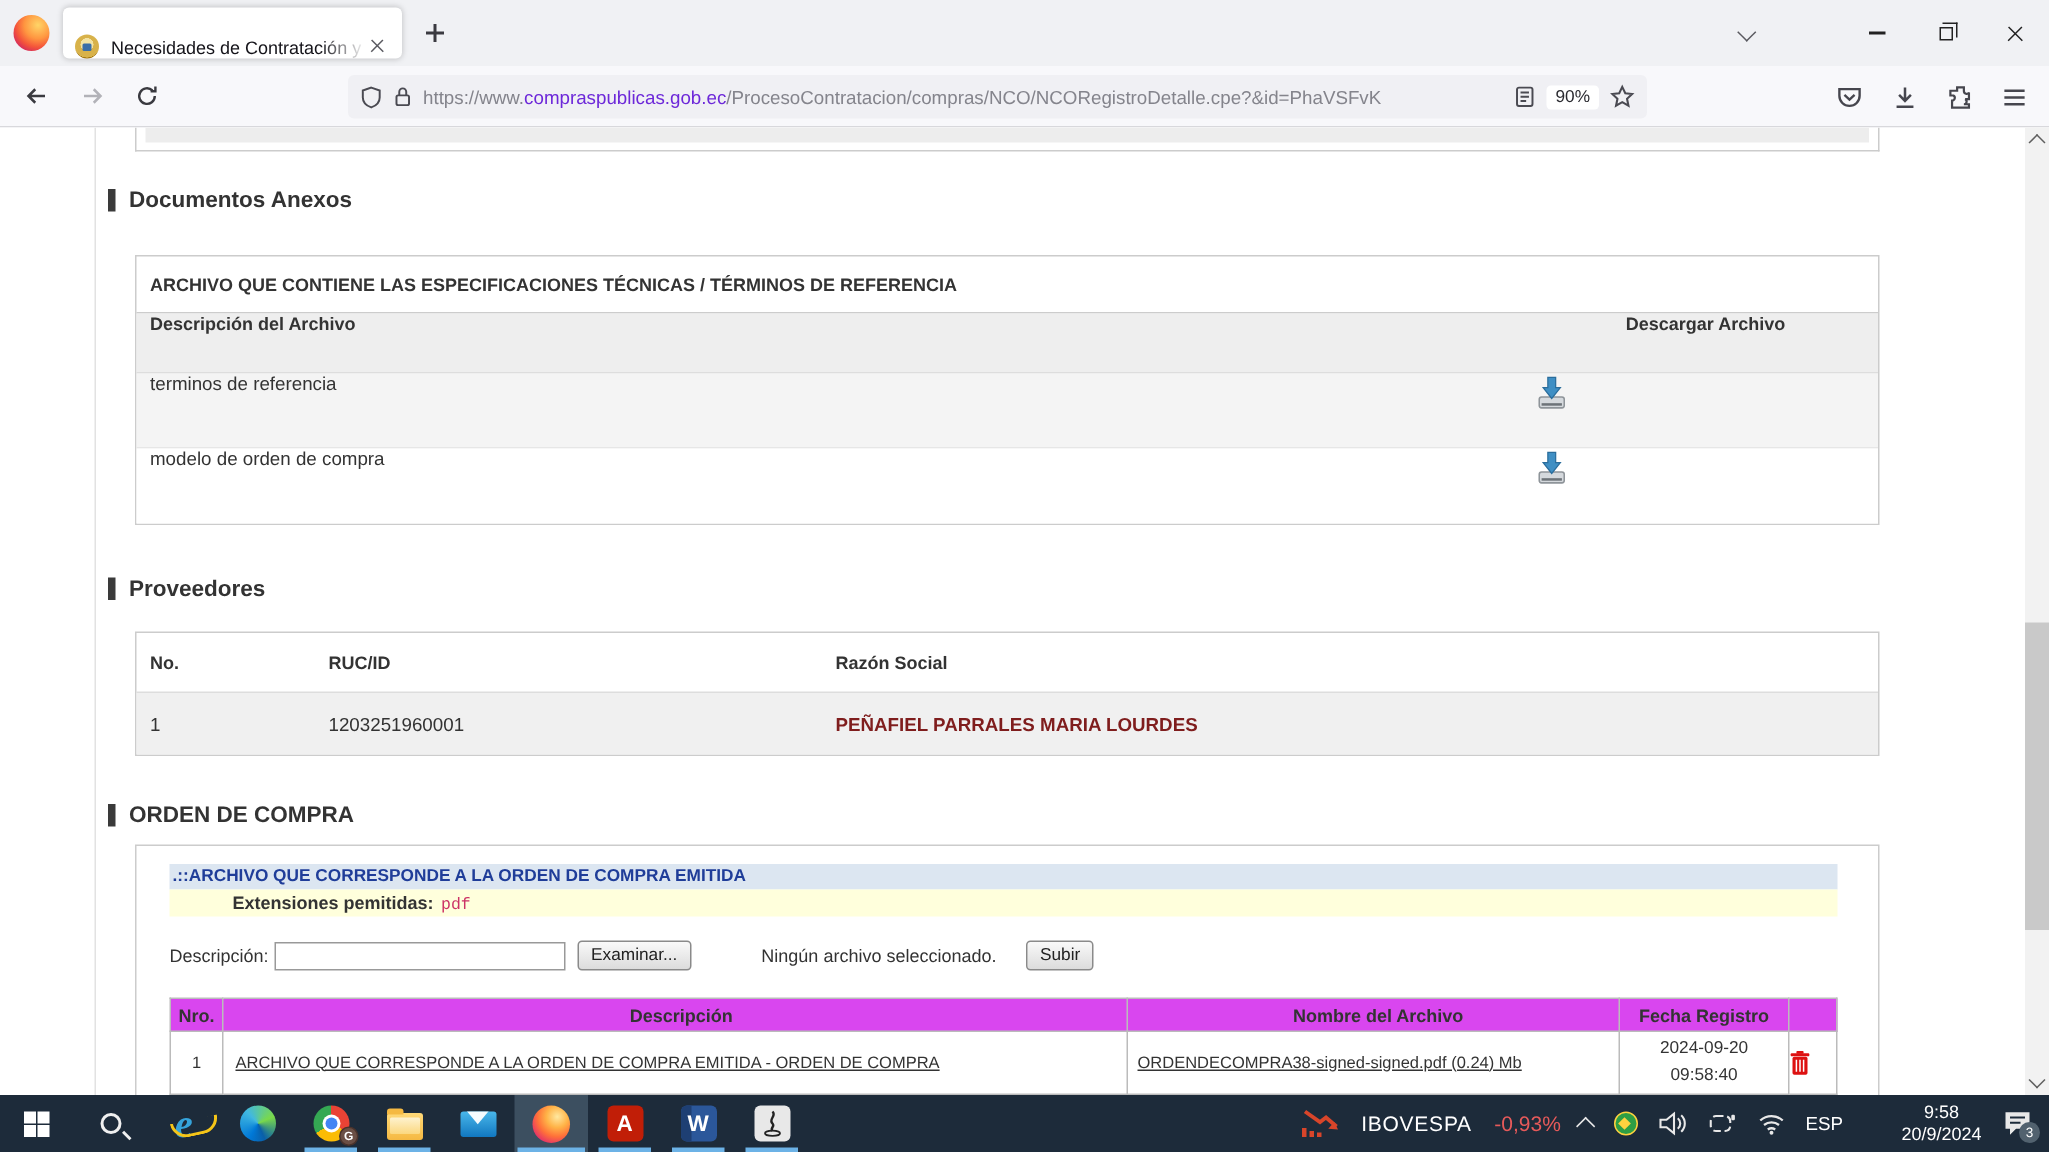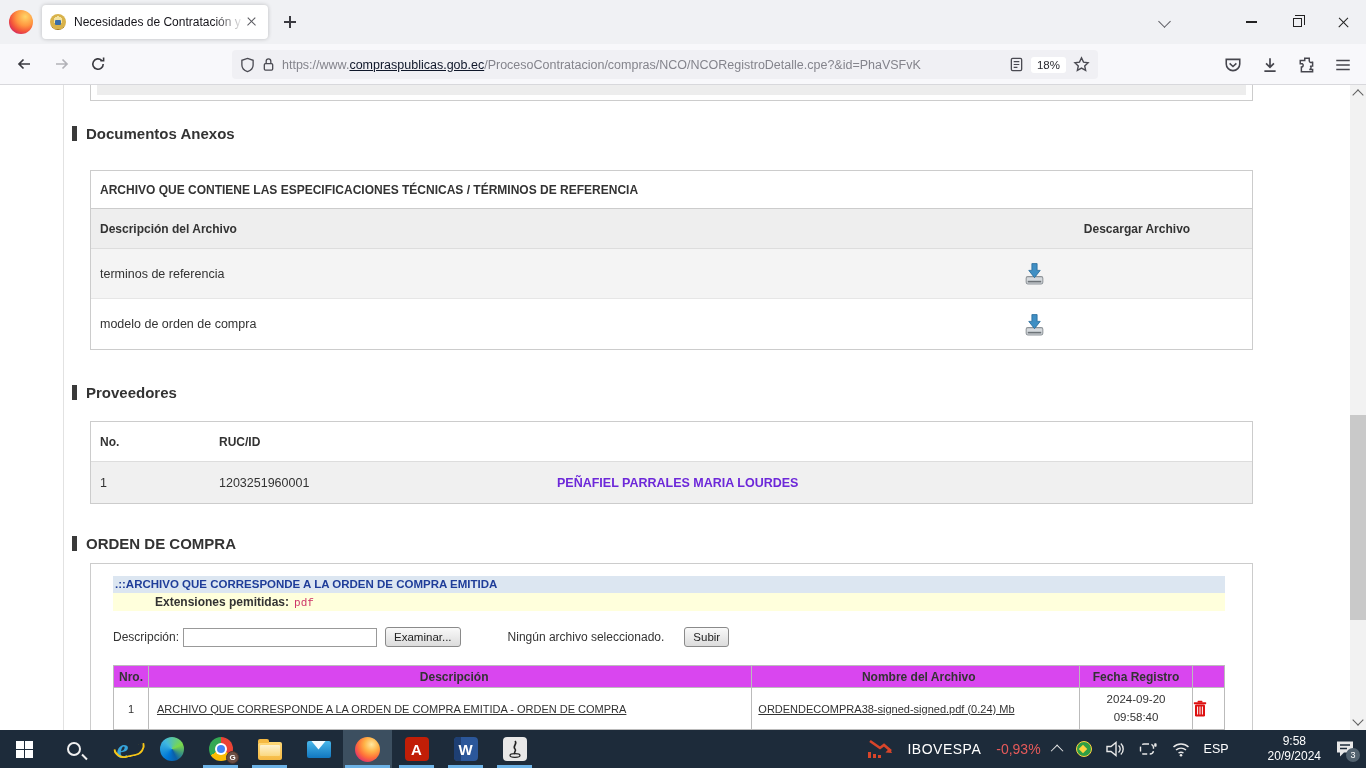--- a/index.html
+++ b/index.html
@@ -5,21 +5,21 @@
   * { margin:0; padding:0; box-sizing:border-box; }
   html,body { width:1366px; height:768px; overflow:hidden; font-family:"Liberation Sans", sans-serif; background:#fff; }
   .abs { position:absolute; }
   #stage { position:relative; width:1366px; height:768px; }
 
   
   #titlebar { left:0; top:0; width:1366px; height:44px; background:#f0f1f4; }
   .fxview { left:9px; top:10px; width:24px; height:24px; border-radius:50%;
     background: radial-gradient(circle at 68% 28%, #ffd567 0%, #ff9640 38%, #f4553a 62%, #b5007f 100%); }
   .tab { left:42px; top:5px; width:226px; height:34px; background:#fff; border-radius:4px;
-    box-shadow:0 0 4px rgba(0,0,0,.22); display:flex; align-items:center; padding:12px 8px; }
+    box-shadow:0 0 4px rgba(0,0,0,.22); display:flex; align-items:flex-end; padding:0 8px; }
   .tab-favicon { width:16px; height:16px; border-radius:50%; flex:0 0 16px;
     background: radial-gradient(circle at 50% 42%, #f3e3a2 0 35%, #d8b24a 36% 70%, #a3760e 71% 100%);
     position:relative; }
   .tab-favicon::after{ content:""; position:absolute; left:5px; top:6px; width:6px; height:5px; background:#3a6ea8; border-radius:1px;}
   .tab-title { flex:1; margin-left:8px; font-size:12px; color:#15141a; white-space:nowrap; overflow:hidden;
     -webkit-mask-image:linear-gradient(to right,#000 82%,transparent); mask-image:linear-gradient(to right,#000 82%,transparent); }
   .tab-close { width:16px; height:16px; position:relative; flex:0 0 16px; cursor:default; }
   .tab-close::before,.tab-close::after { content:""; position:absolute; left:2px; top:7px; width:11px; height:1.4px; background:#5a5a60; }
   .tab-close::before{ transform:rotate(45deg);} .tab-close::after{ transform:rotate(-45deg);}
   .newtab { left:280px; top:12px; width:20px; height:20px; position:absolute; }
@@ -36,52 +36,52 @@
   .g-close::before{ transform:rotate(45deg);} .g-close::after{ transform:rotate(-45deg);}
 
   
   #toolbar { left:0; top:44px; width:1366px; height:41px; background:#f8f8fb; border-bottom:1px solid #d8d8dc; }
   .navbtn { top:6px; width:28px; height:28px; display:flex; align-items:center; justify-content:center; border-radius:4px; }
   #nav-back{ left:10px;} #nav-fwd{ left:48px;} #nav-reload{ left:84px;}
   .urlbar { left:232px; top:6px; width:866px; height:29px; background:#f0f0f4; border-radius:4px;
     display:flex; align-items:center; padding:0 8px; gap:7px; }
   .urltext { flex:1; font-size:12.5px; color:#84848c; white-space:nowrap; overflow:hidden;
     -webkit-mask-image:linear-gradient(to right,#000 93%,transparent); mask-image:linear-gradient(to right,#000 93%,transparent); }
-  .urltext .domain { color:#0f172a;text-decoration:underline; }
+  .urltext .domain { color:#6d28d9; }
   .zoom-pill { background:#fff; border-radius:3px; padding:2px 6px; font-size:11.5px; color:#2a2a30; flex:0 0 auto; }
   .tb-icon { top:12px; position:absolute; }
 
   
   #content { left:0; top:85px; width:1366px; height:645px; background:#fff; overflow:hidden; }
   .vline { left:63px; top:0; width:1px; height:645px; background:#e2e2e2; }
   .prevbox { left:90px; top:0; width:1163px; height:16px; border:1px solid #ccc; border-top:none; }
   .prevstrip { position:absolute; left:6px; right:6px; top:0; height:10px; background:#ededed; }
   .sec-heading { display:flex; align-items:center; gap:9px; }
   .sec-bar { width:5px; height:15px; background:#3a3a3a; }
   .sec-txt { font-size:15px; font-weight:bold; color:#333; }
   #head-doc{ left:72px; top:40px; } #head-prov{ left:72px; top:299px; } #head-orden{ left:72px; top:450px; }
 
   .pbox { left:90px; width:1163px; border:1px solid #ccc; background:#fff; }
   #box-doc { top:85px; }
   .b1r0 { height:38px; line-height:38px; padding-left:9px; font-size:12px; font-weight:bold; color:#333; border-bottom:1px solid #ccc; }
-  .rowflex { display:flex; align-items:center; }
+  .rowflex { display:flex; }
   .cell-desc { flex:1; padding-left:9px; font-size:12.5px; color:#333; }
   .cell-dl { width:230px; text-align:center; font-size:12.5px; }
   .b1r1 { height:40px; background:#eee; border-bottom:1px solid #ddd; font-weight:bold; font-size:12px; color:#333; }
   .b1r1 .cell-desc,.b1r1 .cell-dl{ font-size:12px; font-weight:bold;}
   .b1r2 { height:50px; background:#f4f4f4; border-bottom:1px solid #e6e6e6; }
   .b1r3 { height:50px; background:#fff; }
 
   #box-prov { top:336px; }
   .b2head { height:40px; display:flex; align-items:center; font-weight:bold; font-size:12px; color:#333; border-bottom:1px solid #ddd; }
   .b2row { height:41px; display:flex; align-items:center; background:#f0f0f0; font-size:12.5px; color:#333; }
   .c-no { width:128px; padding-left:9px; }
   .c-ruc { width:338px; padding-left:0; }
   .c-razon { flex:1; }
-  .link-blue { color:#6d28d9; font-weight:bold; text-decoration:none; }
+  .link-blue { color:#7f1d1d; font-weight:bold; text-decoration:none; }
 
   #box-orden { top:478px; height:260px; }
   .banner { position:absolute; left:22px; top:12px; width:1112px; height:17px; background:#dce6f1;
     font-size:11.5px; font-weight:bold; color:#1f3d99; line-height:17px; padding-left:2px; }
   .yellowbar { position:absolute; left:22px; top:29px; width:1112px; height:18px; background:#ffffdc; line-height:18px; padding-left:2px; font-size:12px; }
   .yellowbar .lbl{ font-weight:bold; color:#333;padding-left:40px; }
   .yellowbar .val{ color:#cc3366; font-family:"Liberation Mono", monospace; font-size:11px; margin-left:5px;}
   .uploadform { position:absolute; left:22px; top:62px; height:22px; display:flex; align-items:center; font-size:12px; color:#333; }
   .uploadform input[type=text]{ width:194px; height:19px; border:1px solid #999; background:#fff; margin-left:4px; }
   .btn-classic { margin-left:8px; height:20px; padding:0 8px; font-size:11.5px; color:#222;
@@ -197,21 +197,21 @@
         </svg>
       <svg width="13" height="15" viewBox="0 0 14 16">
           <rect x="2.5" y="7" width="9" height="7" rx="1.2" fill="none" stroke="#4a4a52" stroke-width="1.4"></rect>
           <path d="M4.5 7 V4.5 a2.5 2.5 0 0 1 5 0 V7" fill="none" stroke="#4a4a52" stroke-width="1.4"></path>
         </svg>
       <div class="urltext"><span>https://www.</span><span class="domain">compraspublicas.gob.ec</span><span>/ProcesoContratacion/compras/NCO/NCORegistroDetalle.cpe?&amp;id=PhaVSFvK</span></div>
       <svg width="15" height="15" viewBox="0 0 16 16">
           <rect x="2.5" y="1.5" width="11" height="13" rx="1.4" fill="none" stroke="#4a4a52" stroke-width="1.4"></rect>
           <path d="M5 5 h6 M5 8 h6 M5 11 h4" stroke="#4a4a52" stroke-width="1.3"></path>
         </svg>
-      <div class="zoom-pill">18%</div>
+      <div class="zoom-pill">90%</div>
       <svg width="17" height="17" viewBox="0 0 16 16">
           <path d="M8 1.8 L9.9 5.8 L14.2 6.3 L11 9.3 L11.9 13.6 L8 11.4 L4.1 13.6 L5 9.3 L1.8 6.3 L6.1 5.8 Z" fill="none" stroke="#4a4a52" stroke-width="1.3"></path>
         </svg>
     </div>
     <div class="tb-icon" style="left:1224px">
       <svg width="18" height="18" viewBox="0 0 16 16">
           <path d="M2 3 h12 v4 a6 6 0 0 1 -12 0 Z" fill="none" stroke="#46464e" stroke-width="1.4"></path>
           <path d="M5 6.5 L8 9.3 L11 6.5" fill="none" stroke="#46464e" stroke-width="1.4"></path>
         </svg>
     </div>
@@ -273,20 +273,21 @@
 
     <div class="sec-heading abs" id="head-prov">
       <div class="sec-bar"></div>
       <div class="sec-txt">Proveedores</div>
     </div>
 
     <div class="pbox abs" id="box-prov">
       <div class="b2head">
         <div class="c-no">No.</div>
         <div class="c-ruc">RUC/ID</div>
+        <div class="c-razon">Razón Social</div>
       </div>
       <div class="b2row">
         <div class="c-no">1</div>
         <div class="c-ruc">1203251960001</div>
         <div class="c-razon"><a class="link-blue" href="#">PEÑAFIEL PARRALES MARIA LOURDES</a></div>
       </div>
     </div>
 
     <div class="sec-heading abs" id="head-orden">
       <div class="sec-bar"></div>

